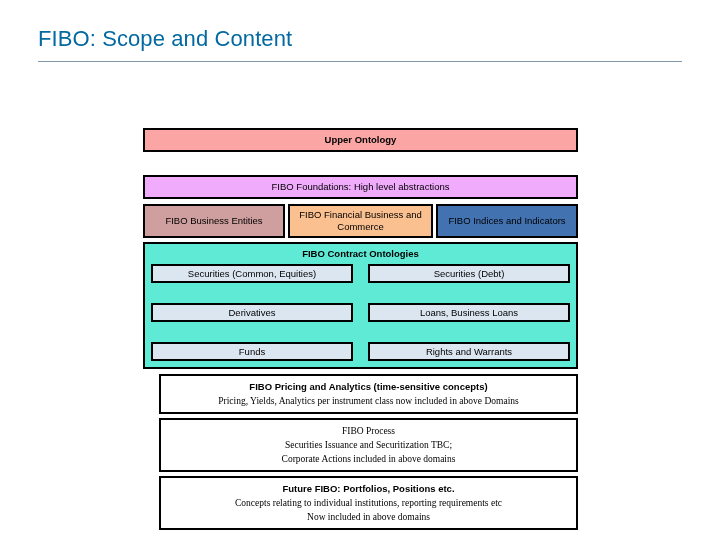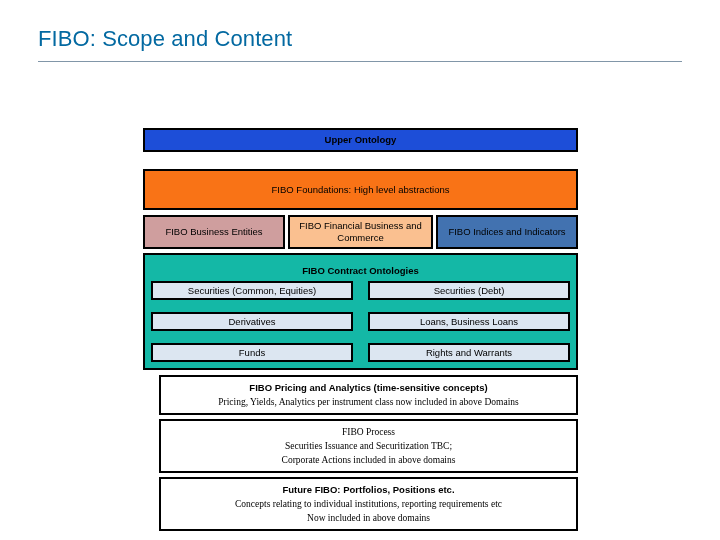--- a/index.html
+++ b/index.html
@@ -60,29 +60,29 @@
     line-height: 12px;
     display: flex;
     flex-direction: column;
     align-items: center;
     justify-content: center;
   }
 
   
   #row-upper-ontology {
     height: 24px;
-    background: #1d4ed8;
+    background: #fca5a5;
     font-weight: bold;
-    margin-bottom: 17px;
+    margin-bottom: 23px;
   }
 
   
   #row-foundations {
-    height: 41px;
-    background: #f97316;
+    height: 24px;
+    background: #f0abfc;
     margin-bottom: 5px;
   }
 
   
   #row-domains {
     display: flex;
     justify-content: space-between;
     margin-bottom: 4px;
   }
   #row-domains .bar {
@@ -99,35 +99,35 @@
   }
   #col-indices-indicators {
     width: 142px;
     background: #4272b0;
   }
 
   
   #row-contract-ontologies {
     box-sizing: border-box;
     border: 2.5px solid #000000;
-    background: #14b8a6;
-    padding: 9px 6px 6px 6px;
+    background: #5eead4;
+    padding: 3px 6px 6px 6px;
     margin-bottom: 5px;
   }
   #contract-ontologies-title {
     text-align: center;
     font-size: 9.5px;
     line-height: 14px;
     font-weight: bold;
     margin-bottom: 3px;
   }
   .contract-grid {
     display: flex;
     flex-direction: column;
-    gap: 12px;
+    gap: 20px;
   }
   .contract-row {
     display: flex;
     justify-content: space-between;
   }
   .contract-cell {
     box-sizing: border-box;
     width: 202px;
     height: 19px;
     border: 2.5px solid #000000;

